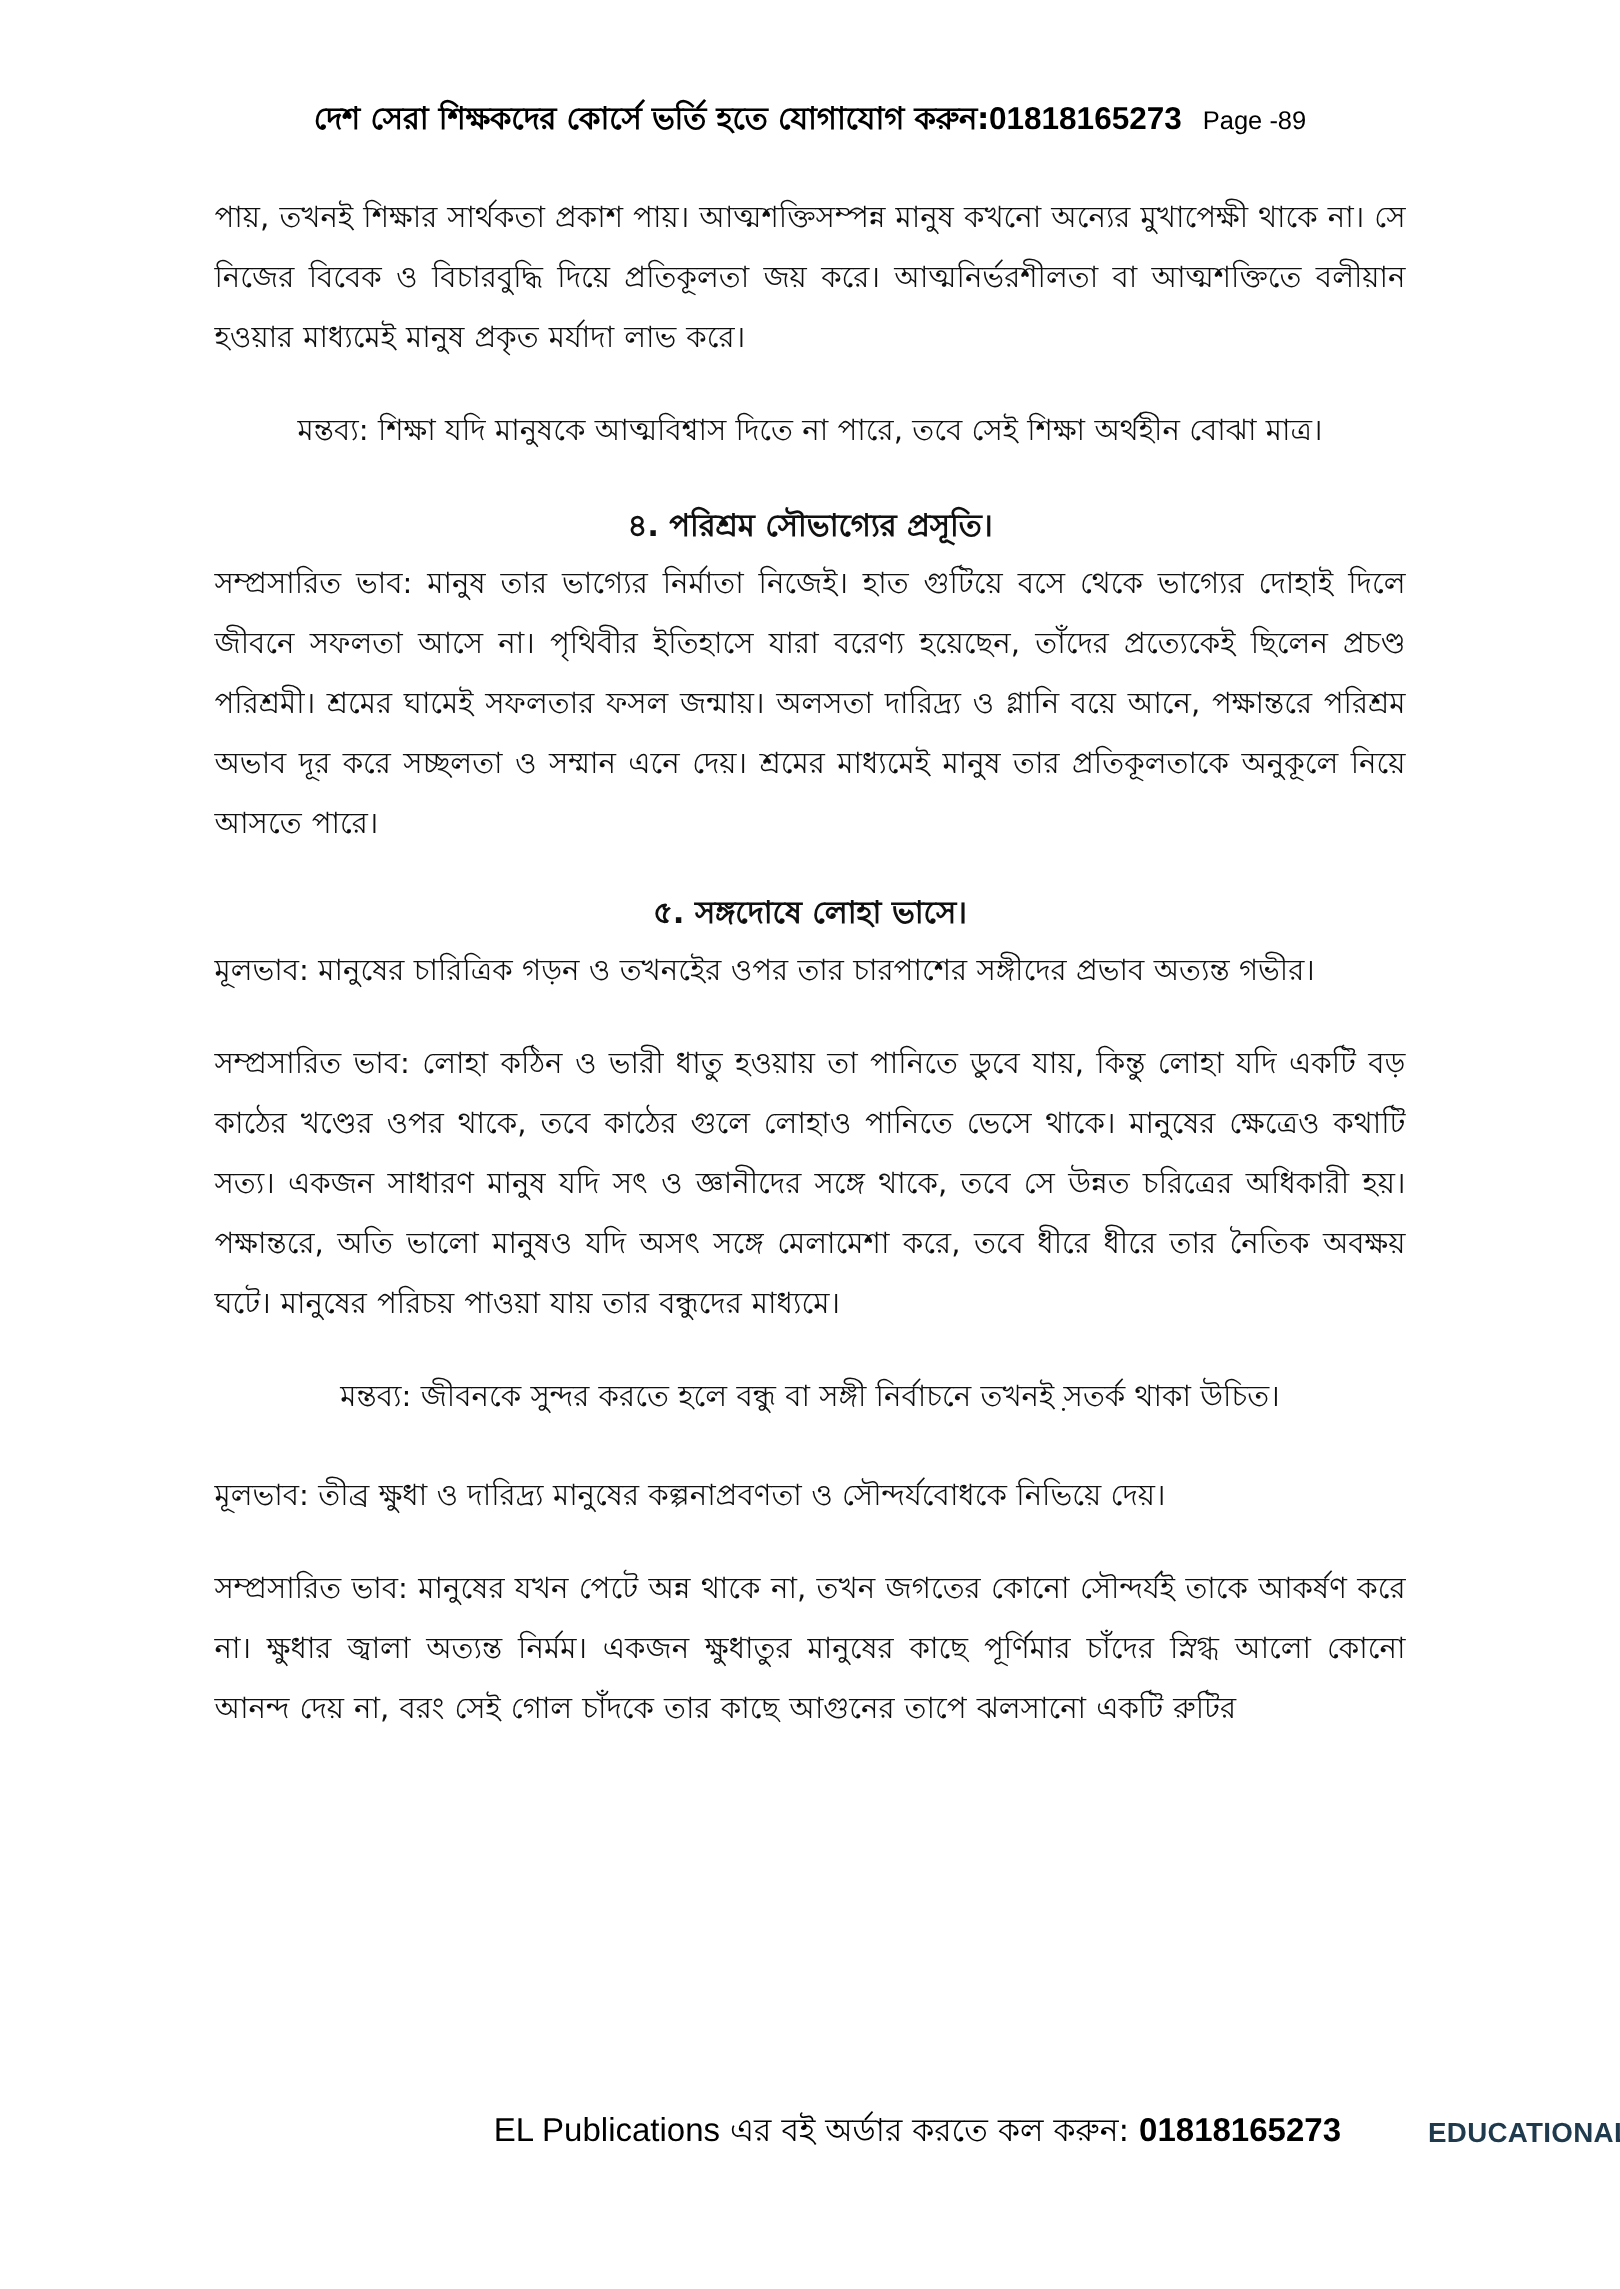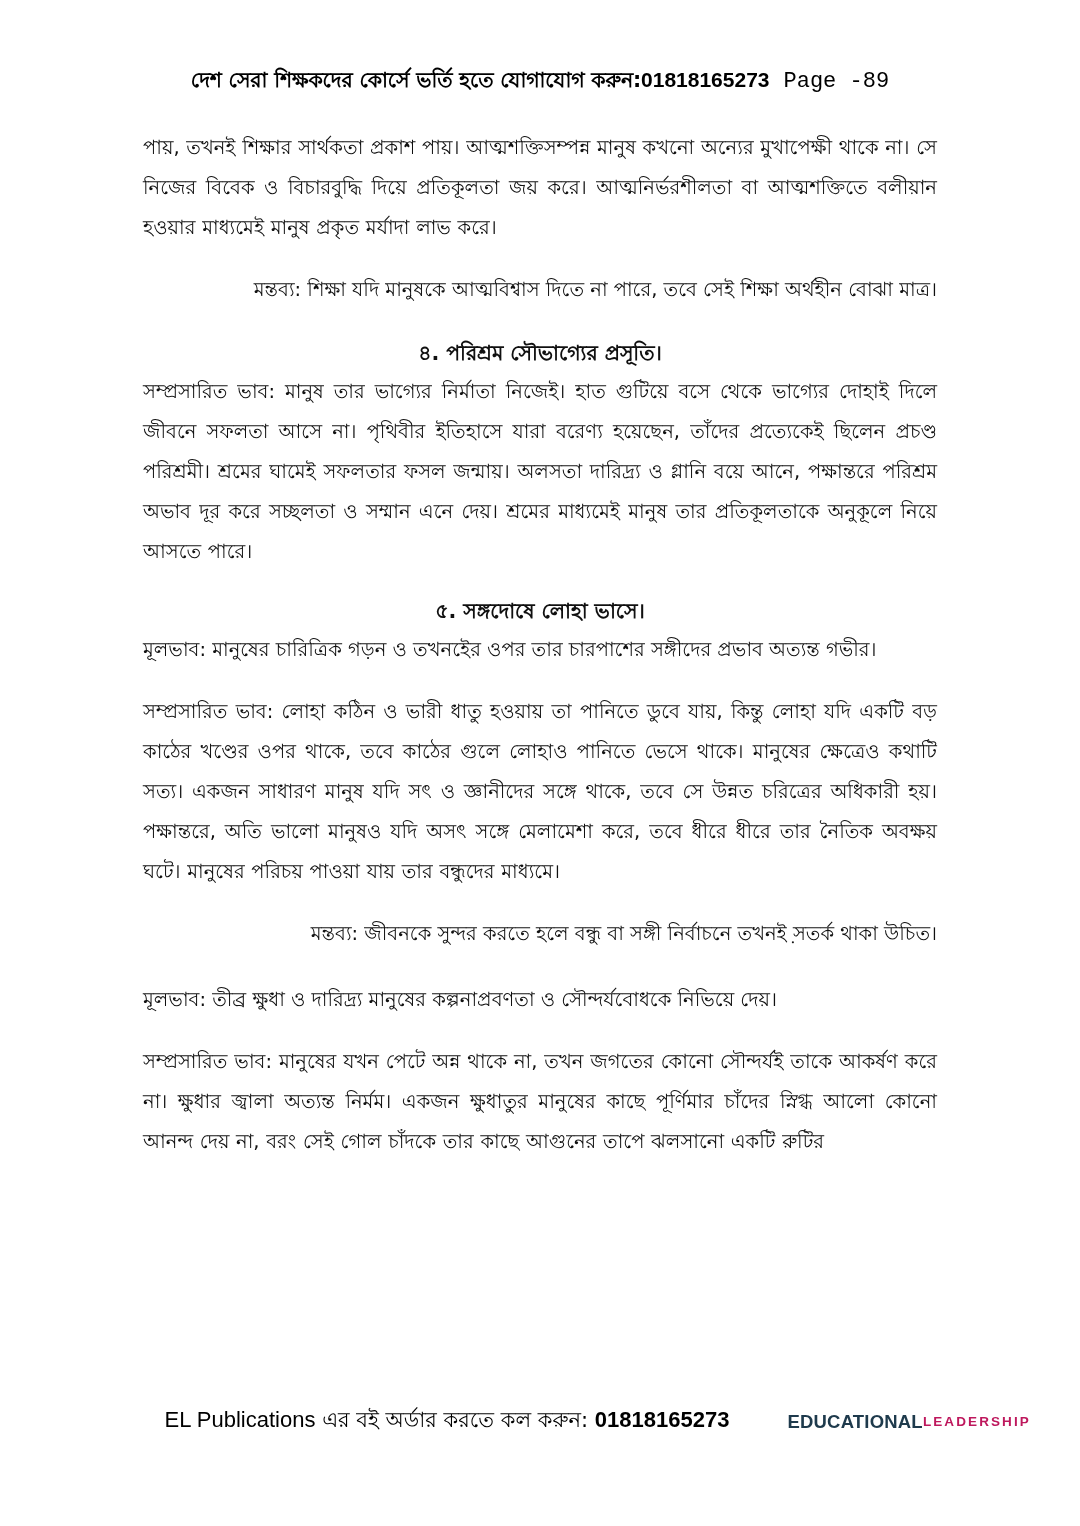--- a/index.html
+++ b/index.html
@@ -38,22 +38,22 @@
     letter-spacing: -0.2px;
     color: #000;
   }
   .header-phone {
     font-family: "Liberation Sans", sans-serif;
     font-weight: 700;
     font-size: 21px;
     color: #000;
   }
   .header-pageno {
-    font-family: Liberation Mono, monospace;
-    font-size: 22px;
+    font-family: Liberation Sans, sans-serif;
+    font-size: 17px;
     font-weight: 400;
     color: #000;
     margin-left: 14px;
   }
 
   
   .content {
     margin: 0 143px 0 143px;
     width: 794px;
     flex: 1 1 auto;
@@ -73,21 +73,21 @@
     text-align: justify;
     text-justify: inter-word;
     word-spacing: 0.5px;
     margin-bottom: 22px;
   }
   p.para.last { margin-bottom: 0; }
 
   p.note {
     font-size: 19.5px;
     line-height: 40px;
-    text-align: right;
+    text-align: center;
     margin-bottom: 26px;
   }
 
   p.sub {
     font-size: 19.5px;
     line-height: 40px;
     text-align: justify;
     text-justify: inter-word;
     margin-bottom: 22px;
   }
@@ -104,21 +104,21 @@
 
   
   .page-footer {
     position: absolute;
     left: 0;
     right: 0;
     bottom: 40px;
     height: 130px;
     display: flex;
     align-items: center;
-    justify-content: center;
+    justify-content: flex-end;
   }
   .footer-inner {
     display: flex;
     align-items: center;
     gap: 58px;
   }
   .footer-text {
     font-size: 21px;
     white-space: nowrap;
     color: #000;

